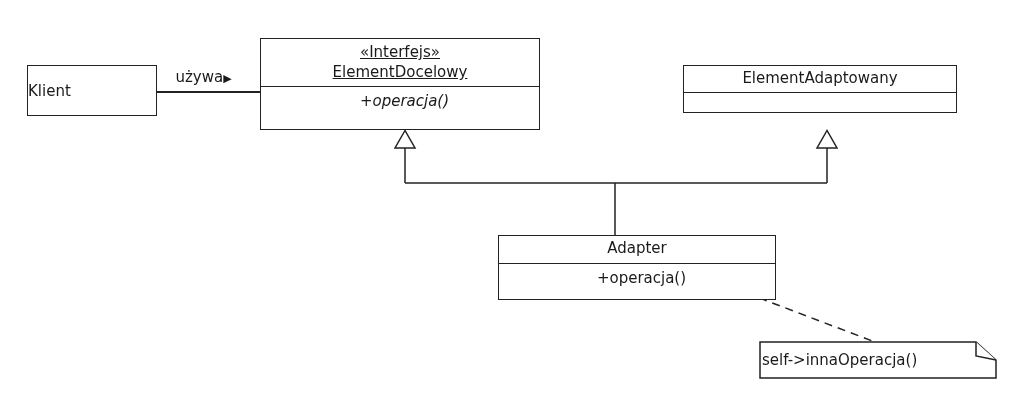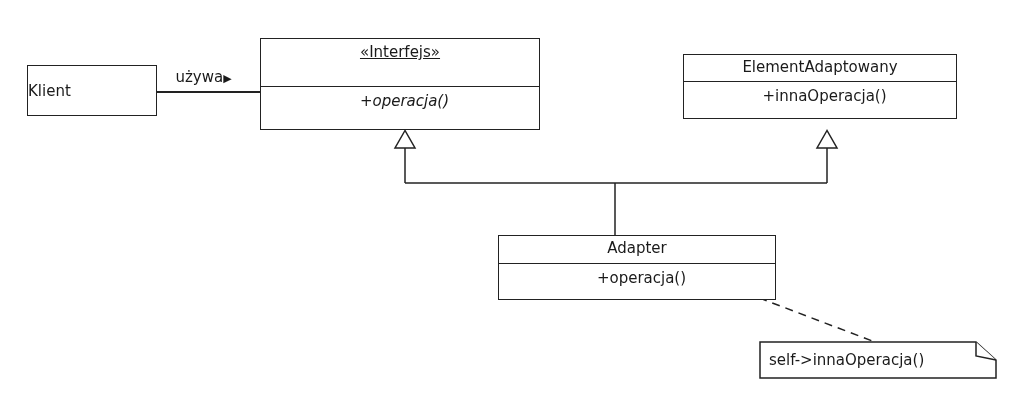--- a/index.html
+++ b/index.html
@@ -77,21 +77,21 @@
     letter-spacing: -1px;
   }
   .uml-note-text {
     position: absolute;
     left: 760px;
     top: 342px;
     width: 216px;
     height: 36px;
     display: flex;
     align-items: center;
-    padding-left: 9px;
+    padding-left: 2px;
     box-sizing: border-box;
     white-space: nowrap;
   }
 </style>
 </head>
 <body>
 
 <div id="canvas">
 
   <svg id="connector-layer" viewBox="0 0 1024 407" xmlns="http://www.w3.org/2000/svg">
@@ -119,32 +119,30 @@
     <span>Klient</span>
   </div>
 
   <div class="assoc-label">
     <span>używa</span><span class="uses-arrow">▶</span>
   </div>
 
   <div class="uml-class" style="left:260px; top:38px; width:280px; height:92px;">
     <div class="compartment-header" style="height:48px;text-decoration:underline;">
       <span class="stereotype">«Interfejs»</span>
+      <span class="class-name">ElementDocelowy</span>
     </div>
     <div class="compartment-attrs op-italic">
       <span>+operacja()</span>
     </div>
   </div>
 
-  <div class="uml-class" style="left:683px; top:54px; width:274px; height:65px;">
+  <div class="uml-class" style="left:683px; top:65px; width:274px; height:48px;">
     <div class="compartment-header" style="height:27px;">
       <span class="single-name">ElementAdaptowany</span>
-    </div>
-    <div class="compartment-attrs">
-      <span>+innaOperacja()</span>
     </div>
   </div>
 
   <div class="uml-class" style="left:498px; top:235px; width:278px; height:65px;">
     <div class="compartment-header" style="height:28px;">
       <span class="single-name">Adapter</span>
     </div>
     <div class="compartment-attrs">
       <span>+operacja()</span>
     </div>

